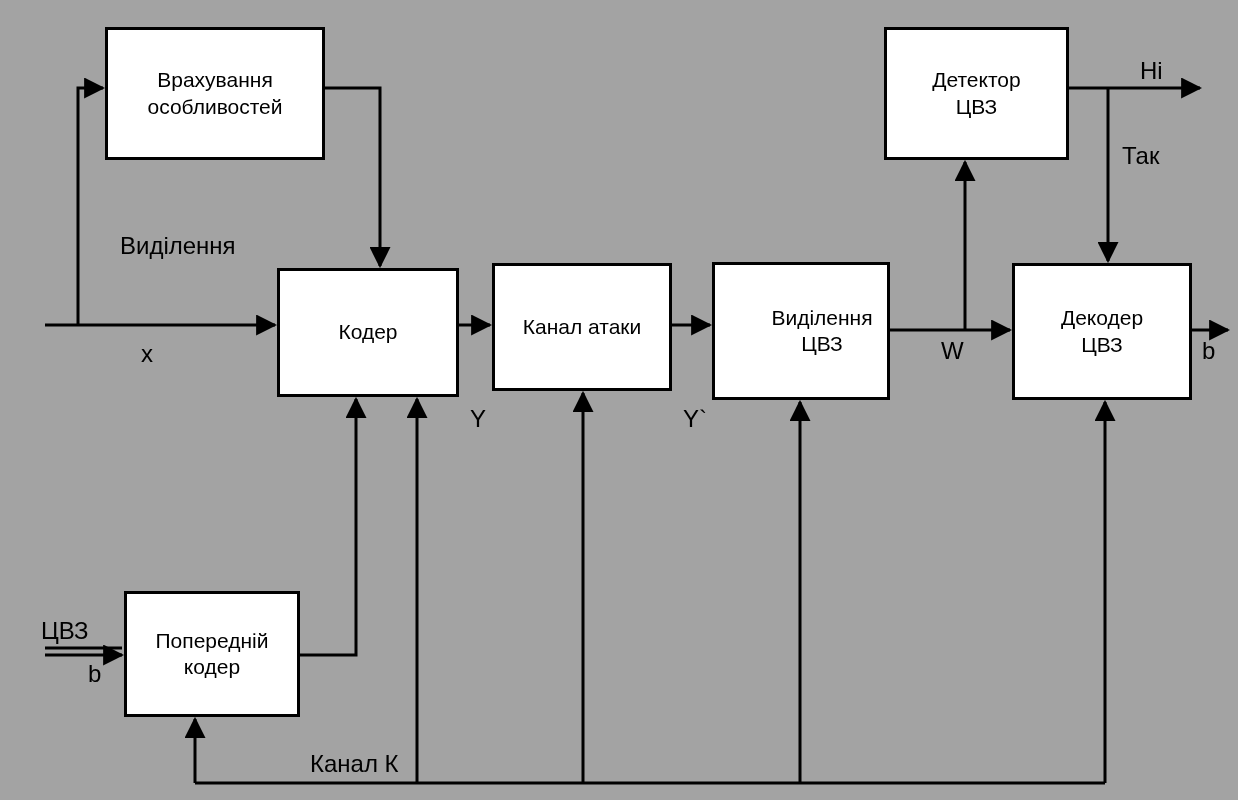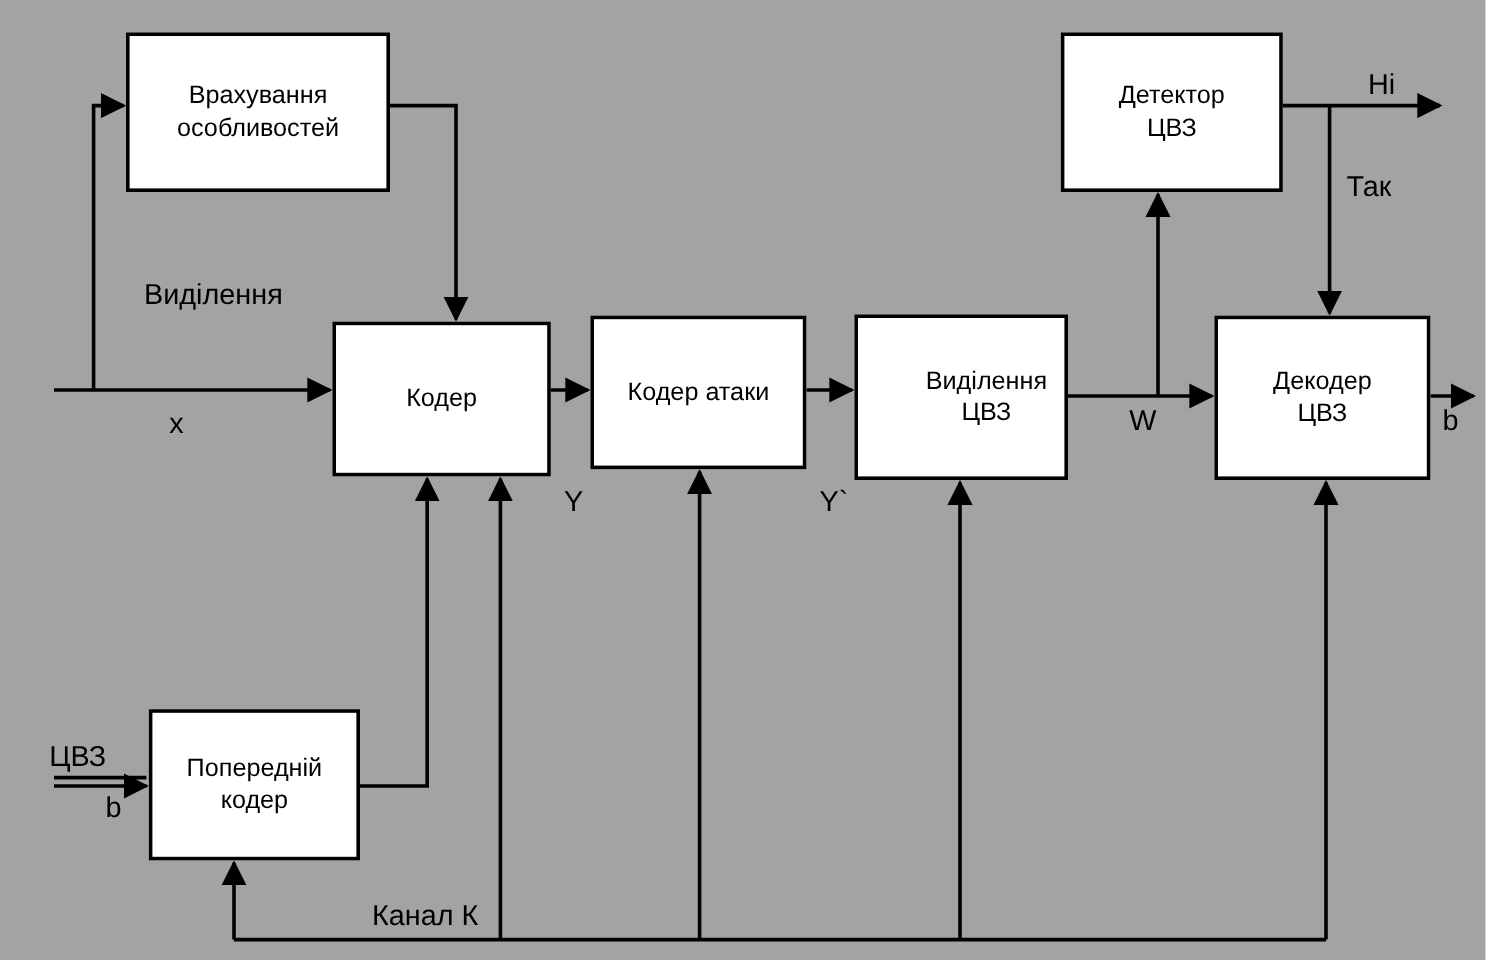--- a/index.html
+++ b/index.html
@@ -116,21 +116,21 @@
   <div class="node" style="left:860px; top:27px; width:185px; height:133px;margin-left:24px;">
     <span class="node-label">Детектор
 ЦВЗ</span>
   </div>
 
   <div class="node" style="left:277px; top:268px; width:182px; height:129px;">
     <span class="node-label">Кодер</span>
   </div>
 
   <div class="node" style="left:492px; top:263px; width:180px; height:128px;">
-    <span class="node-label">Кодер атаки</span>
+    <span class="node-label">Канал атаки</span>
   </div>
 
   <div class="node" style="left:712px; top:262px; width:178px; height:138px;padding-left:42px;">
     <span class="node-label">Виділення
 ЦВЗ</span>
   </div>
 
   <div class="node" style="left:1012px; top:263px; width:180px; height:137px;">
     <span class="node-label">Декодер
 ЦВЗ</span>

